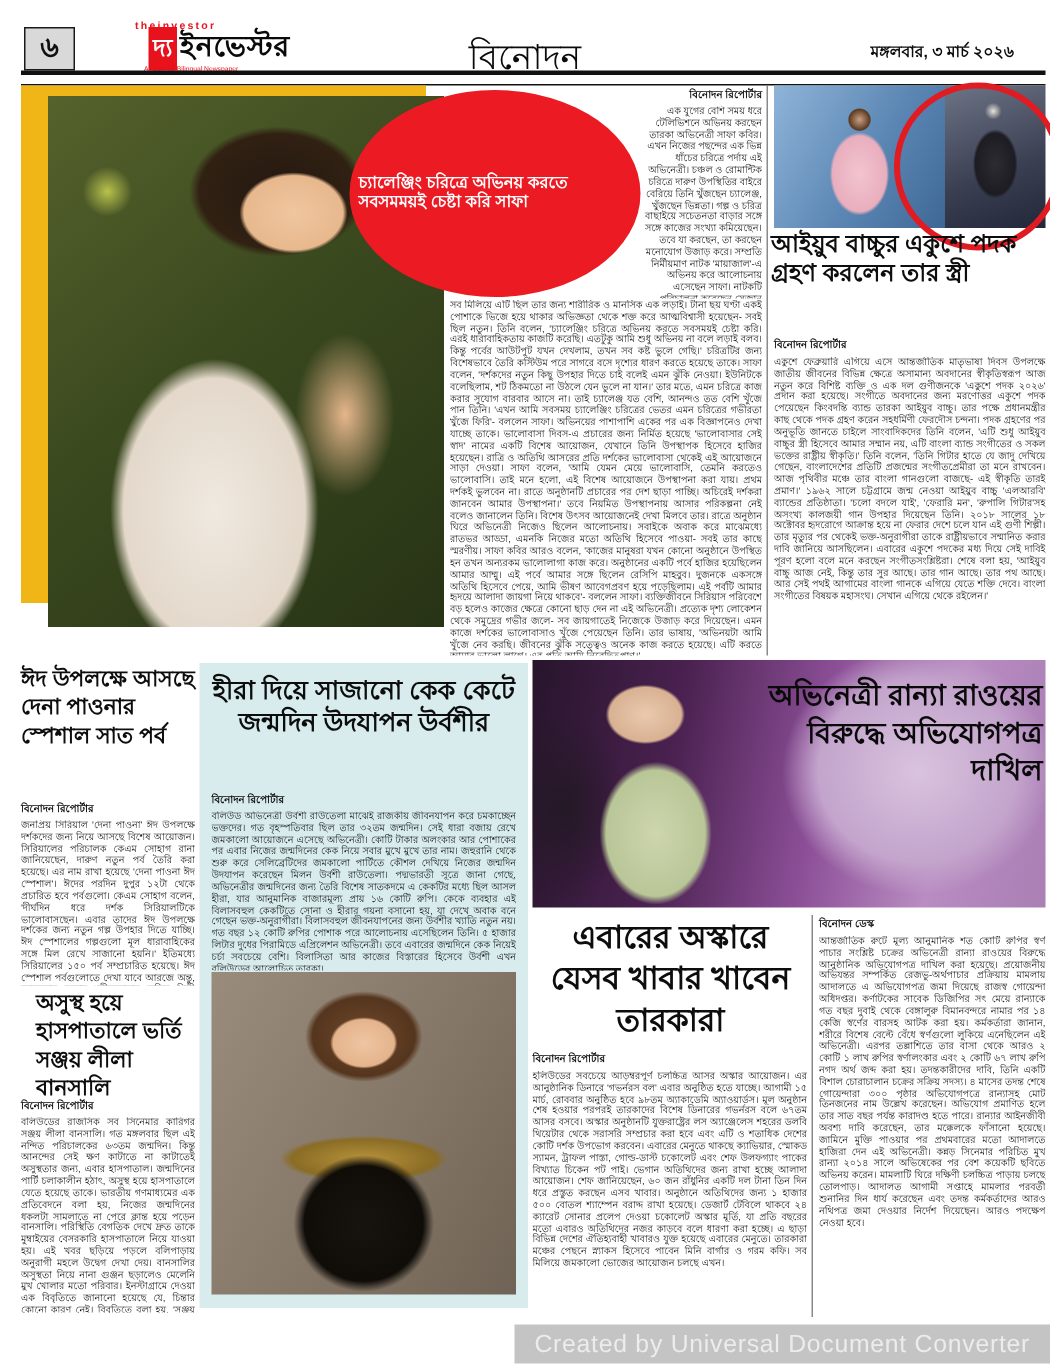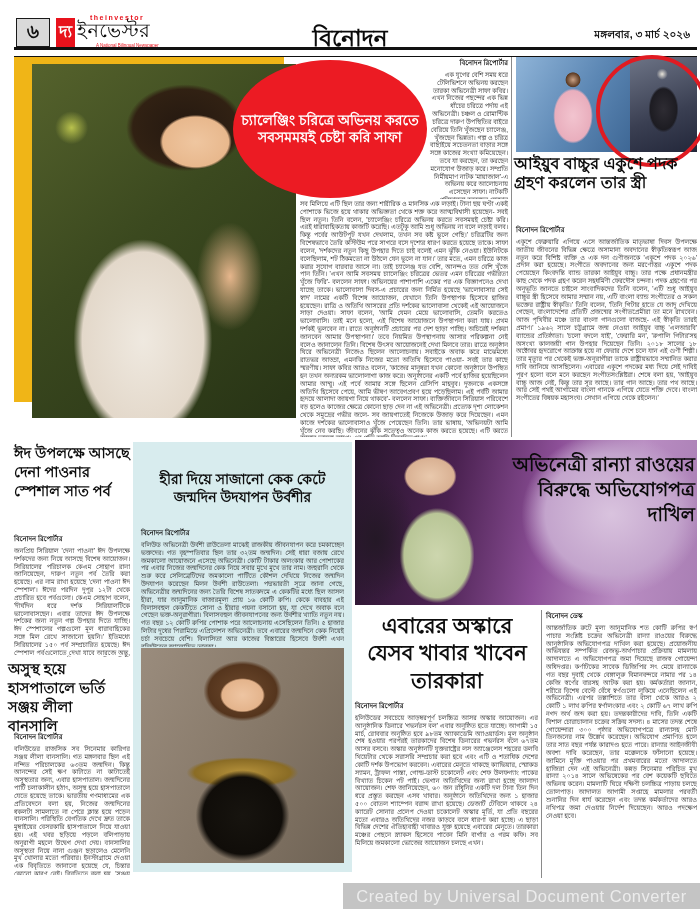--- a/index.html
+++ b/index.html
@@ -9,66 +9,66 @@
   .just{text-align:justify;text-justify:inter-word;}
   .tiny{font-size:6.4px;line-height:1.22;color:#1c1c1c;overflow:hidden;}
   .byline{font-weight:bold;font-size:6.8px;color:#111;margin-bottom:2px;}
   .hl{font-weight:bold;color:#0d0d0d;}
   
   .pagenum{left:16px;top:18px;width:32px;height:27px;background:#d9d9d9;border:1.5px solid #1a1a1a;
            display:flex;align-items:center;justify-content:center;font-weight:bold;font-size:19px;color:#111;}
   .logo{left:56px;top:14px;width:150px;height:36px;}
   .logo-top{color:#e8121c;font-weight:bold;font-size:7px;letter-spacing:1.5px;margin-left:34px;}
   .logo-row{display:flex;align-items:center;height:22px;}
-  .logo-dya{background:#e8121c;color:#fff;font-weight:bold;font-size:16px;padding:1px 3px;margin-right:2px;}
-  .logo-inv{color:#0a0a0a;font-weight:normal;font-size:19px;letter-spacing:0.5px;}
+  .logo-dya{background:#e8121c;color:#fff;font-weight:bold;font-size:16px;padding:1px 3px;margin-right:2px;margin-left:43px;}
+  .logo-inv{color:#0a0a0a;font-weight:bold;font-size:19px;letter-spacing:0.5px;}
   .logo-tag{color:#e8121c;font-size:4.5px;margin-left:40px;}
-  .section-title{left:0;top:20px;width:700px;text-align:center;font-weight:bold;font-size:23px;color:#0b0b0b;}
-  .dateline{right:10px;top:27px;text-align:right;font-weight:bold;font-size:10.5px;color:#0b0b0b;}
+  .section-title{left:0;top:20px;width:700px;text-align:center;font-weight:normal;font-size:23px;color:#0b0b0b;}
+  .dateline{right:24px;top:27px;text-align:right;font-weight:bold;font-size:10.5px;color:#0b0b0b;}
   .hrule{left:14px;top:47px;width:683px;height:6px;border-top:3px solid #111;border-bottom:1px solid #111;}
   
   .yellow-mat{left:14px;top:57px;width:270px;height:345px;background:#f0b517;}
   .photo{overflow:hidden;}
   .photo-safa{left:32px;top:64px;width:264px;height:354px;
     background:
       radial-gradient(ellipse 60px 45px at 62% 22%,#efc6a0 0%,#e8b88d 55%,rgba(0,0,0,0) 60%),
       radial-gradient(ellipse 95px 70px at 58% 18%,#241810 0%,#312113 55%,rgba(0,0,0,0) 62%),
       radial-gradient(ellipse 110px 160px at 42% 78%,#efe9e0 0%,#e3d8ca 55%,rgba(0,0,0,0) 63%),
       radial-gradient(ellipse 55px 90px at 75% 60%,#e6b68c 0%,rgba(0,0,0,0) 60%),
       radial-gradient(circle 22px at 15% 18%,#b9c24d 0%,rgba(0,0,0,0) 75%),
       radial-gradient(circle 18px at 88% 12%,#8ea23e 0%,rgba(0,0,0,0) 75%),
       linear-gradient(140deg,#55622c 0%,#3b491f 45%,#273315 100%);}
   .red-oval{left:233px;top:60px;width:194px;height:138px;background:#ec1b23;border-radius:50%;
-            display:flex;align-items:center;justify-content:center;text-align:center;
-            color:#fff;font-weight:bold;font-size:14px;line-height:1.18;padding:6px;box-sizing:border-box;}
+            display:flex;align-items:center;justify-content:center;text-align:left;
+            color:#fff;font-weight:bold;font-size:11px;line-height:1.18;padding:6px;box-sizing:border-box;}
   .col-narrow{left:428px;top:57px;width:80px;height:141px;text-align:right;}
   .col-wide{left:300px;top:200px;width:208px;height:237px;}
   .vrule-main{left:511px;top:57px;width:0;height:380px;border-left:1px solid #8a8a8a;}
   
   .photo-ayub-l{left:516px;top:57px;width:114px;height:95px;
     background:
       radial-gradient(ellipse 30px 42px at 50% 62%,#f2c4cf 0%,#e9aebd 60%,rgba(0,0,0,0) 66%),
       radial-gradient(circle 10px at 50% 24%,#caa184 0%,#5b3a22 70%,rgba(0,0,0,0) 78%),
       linear-gradient(120deg,#8fb4d8 0%,#5c87b4 55%,#3e6795 100%);}
   .photo-ayub-r{left:630px;top:57px;width:67px;height:95px;
     background:
       radial-gradient(circle 7px at 48% 18%,#e8e4da 0%,rgba(0,0,0,0) 80%),
       radial-gradient(ellipse 22px 34px at 50% 55%,#2e2c33 0%,#1d1c22 60%,rgba(0,0,0,0) 68%),
       linear-gradient(160deg,#6d7486 0%,#3a3f52 60%,#23273a 100%);}
   .red-ring{left:596px;top:55px;width:104px;height:104px;border:4px solid #e01b22;border-radius:50%;}
   .ayub-hl{left:514px;top:154px;width:184px;font-size:16px;line-height:1.2;}
   .ayub-body{left:516px;top:224px;width:181px;height:213px;}
   
   .eid-hl{left:14px;top:444px;width:118px;font-size:14.5px;line-height:1.3;}
   .eid-body{left:14px;top:533px;width:116px;height:122px;}
-  .bhan-hl{left:8px;top:660px;width:118px;font-size:14.5px;line-height:1.3;}
+  .bhan-hl{left:24px;top:660px;width:118px;font-size:14.5px;line-height:1.3;}
   .bhan-body{left:14px;top:731px;width:116px;height:140px;}
   
   .panel{left:133px;top:442px;width:219px;height:430px;background:#d8ecee;}
-  .urv-hl{left:141px;top:450px;width:203px;text-align:center;font-size:14px;line-height:1.25;margin-top:21px;}
+  .urv-hl{left:141px;top:450px;width:203px;text-align:center;font-size:17px;line-height:1.25;}
   .urv-body{left:141px;top:527px;width:203px;height:118px;}
   .photo-urv{left:141px;top:648px;width:203px;height:215px;
     background:
       radial-gradient(ellipse 34px 26px at 50% 22%,#eec5a2 0%,#e4b48c 60%,rgba(0,0,0,0) 66%),
       radial-gradient(ellipse 62px 48px at 50% 20%,#6e4a2e 0%,#55351d 55%,rgba(0,0,0,0) 63%),
       radial-gradient(ellipse 72px 70px at 50% 78%,#17140f 0%,#100d09 55%,rgba(0,0,0,0) 65%),
       radial-gradient(ellipse 80px 22px at 50% 58%,#b6923c 0%,#8a6c25 60%,rgba(0,0,0,0) 70%),
       linear-gradient(120deg,#9a8c7d 0%,#857767 55%,#6f6355 100%);}
   
   .photo-ranya{left:355px;top:440px;width:342px;height:165px;

